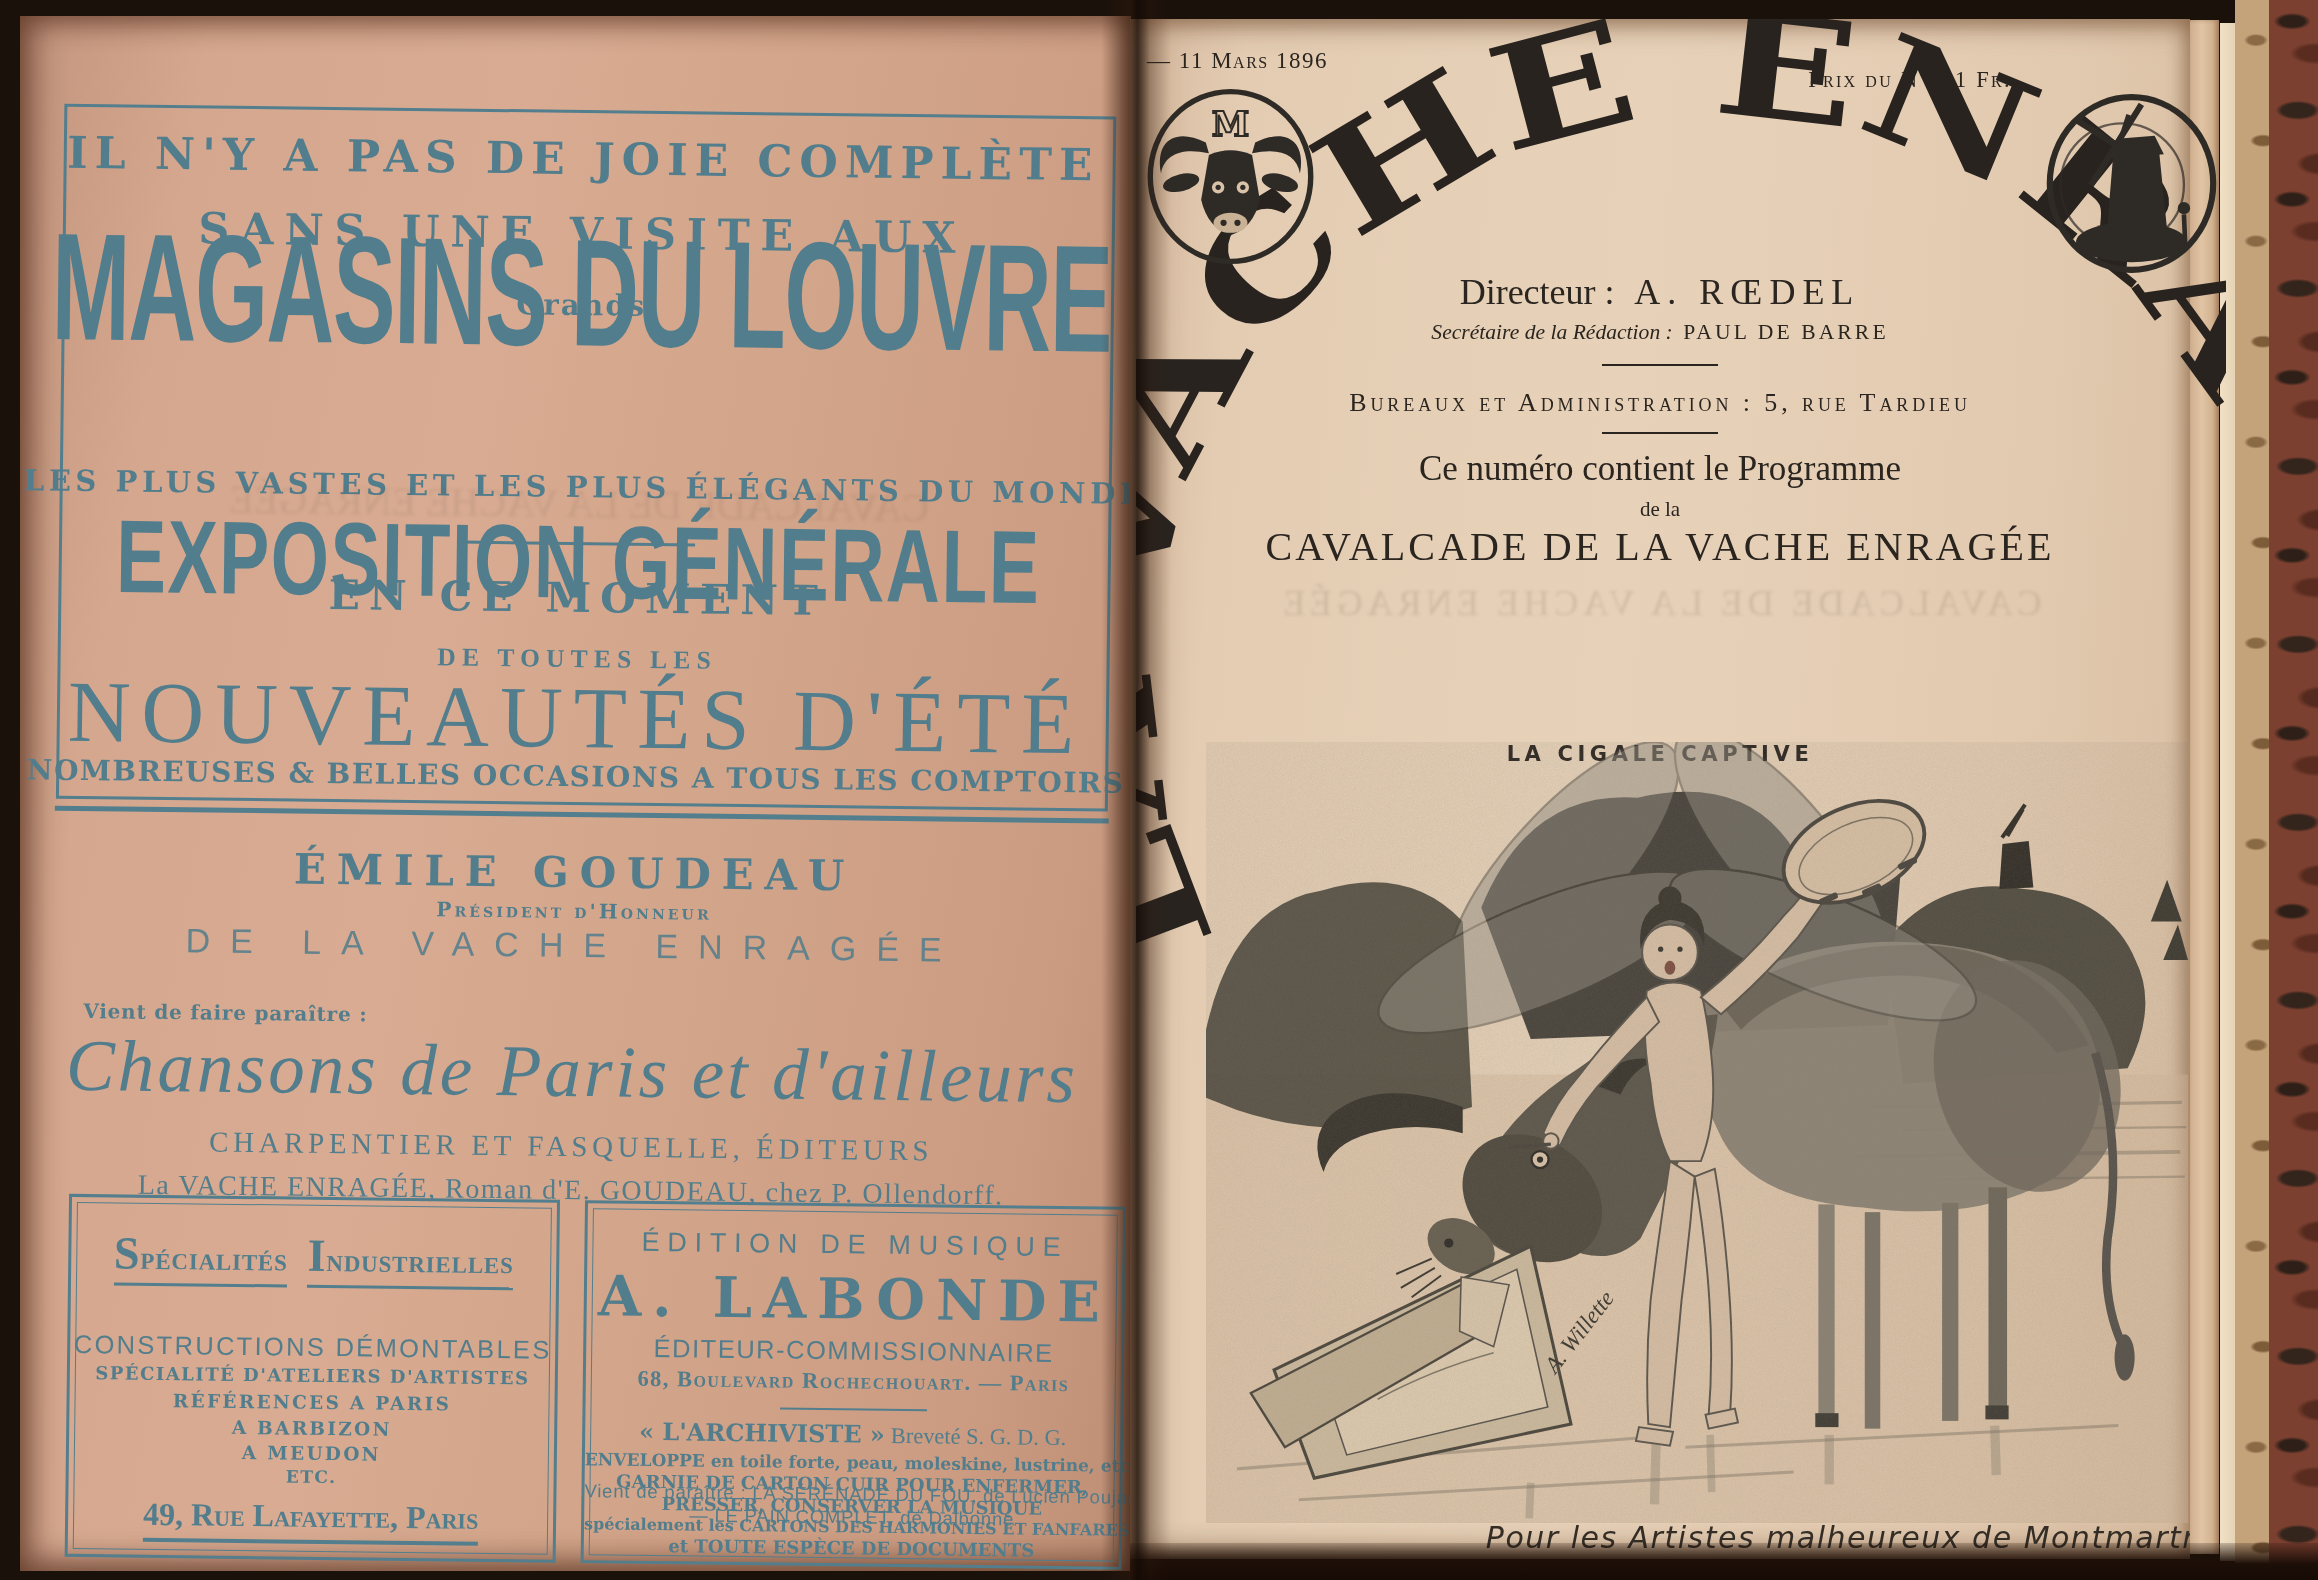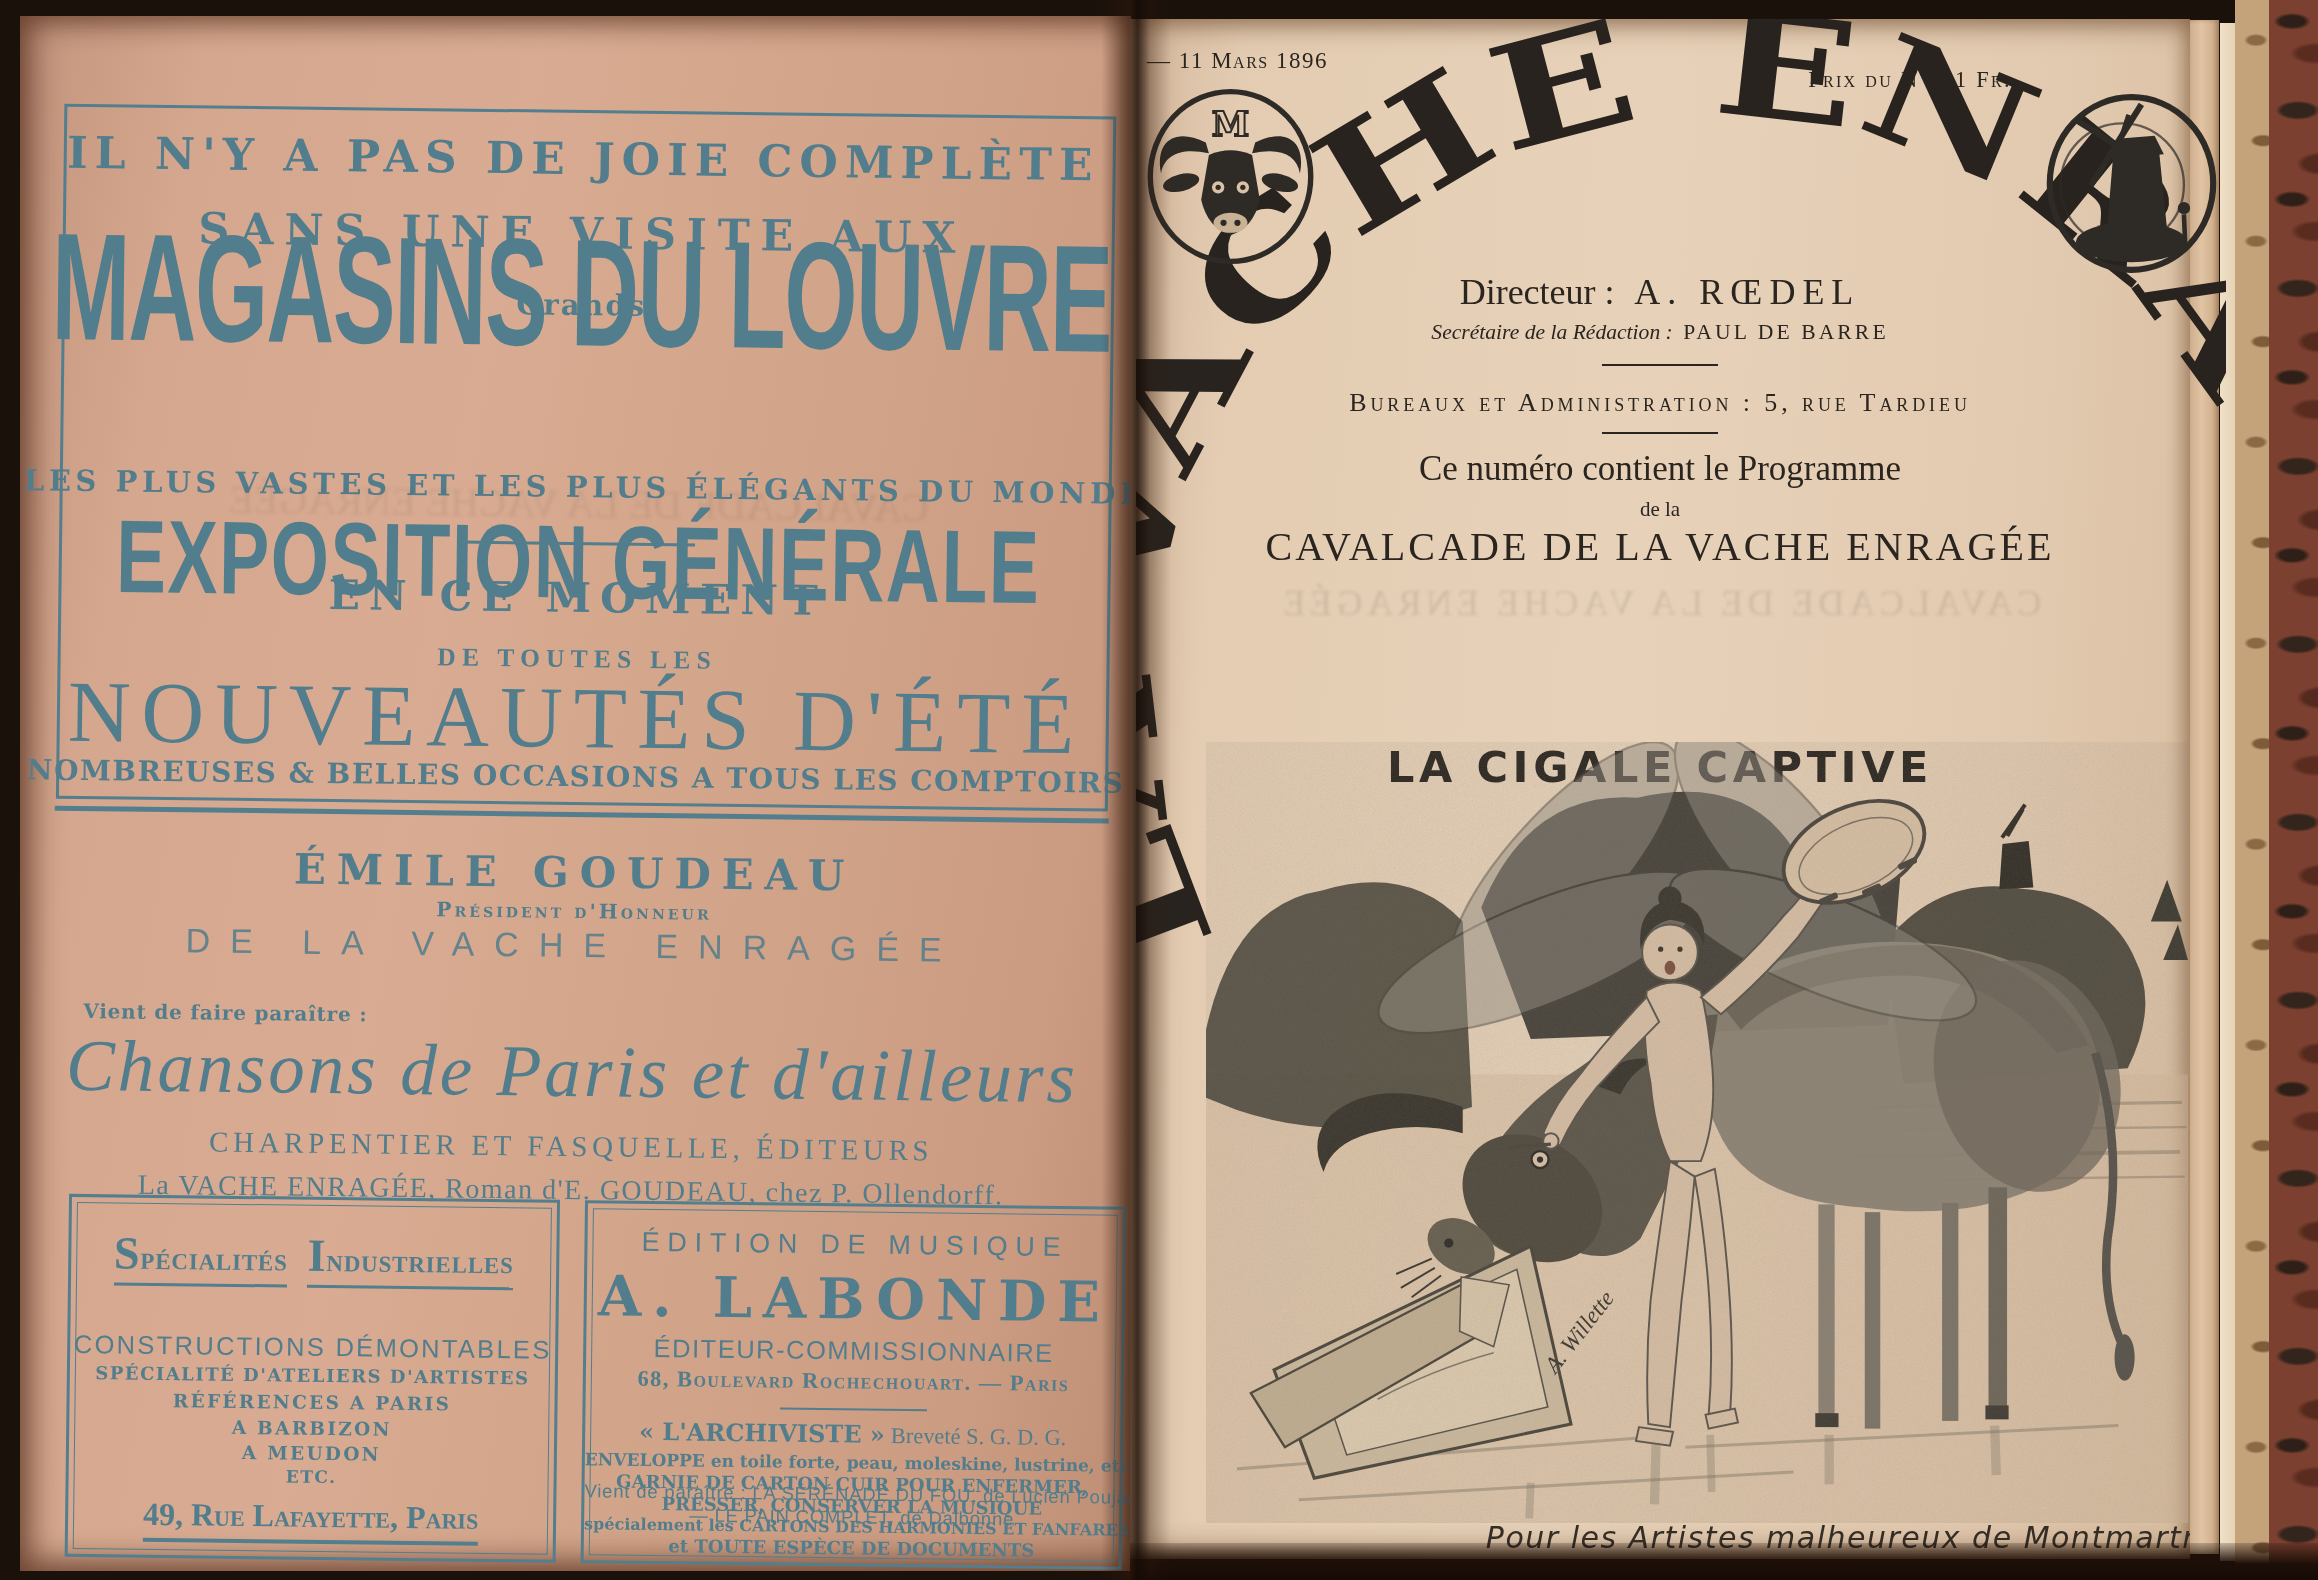--- a/index.html
+++ b/index.html
@@ -139,21 +139,21 @@
     <span class="it">Secrétaire de la Rédaction :</span>
     <span style="letter-spacing:3.1px;margin-left:5px;font-family:Liberation Serif, serif;">PAUL DE BARRE</span>
   </div>
   <div class="rule" style="top:345px;width:116px;height:2.3px;background:#2b2520;"></div>
   <div class="rpc bigcaps serif" style="top:369px;font-size:26px;letter-spacing:3.9px;">Bureaux et Administration : 5, rue Tardieu</div>
   <div class="rule" style="top:413px;width:116px;height:2.3px;background:#2b2520;"></div>
   <div class="rpc serif" style="top:430px;font-size:35px;">Ce numéro contient le Programme</div>
   <div class="rpc serif" style="top:478px;font-size:21px;">de la</div>
   <div class="rpc serif" style="top:504px;font-size:40px;letter-spacing:3.1px;">CAVALCADE DE LA VACHE ENRAGÉE</div>
   <div class="ghost serif" style="top:563px;font-size:36px;color:rgba(85,70,60,.14);transform:scaleX(-1);letter-spacing:4.6px;">CAVALCADE DE LA VACHE ENRAGÉE</div>
-  <div class="rpc" style="top:723px;font-size:43px;font-family:'DejaVu Sans',sans-serif;font-weight:bold;letter-spacing:4.6px;">LA CIGALE CAPTIVE</div>
+  <div class="rpc" style="top:723px;font-size:21px;font-family:'DejaVu Sans',sans-serif;font-weight:bold;letter-spacing:4.6px;">LA CIGALE CAPTIVE</div>
   <div class="rpc it" style="top:1501px;left:340px;width:773px;font-size:30px;font-family:'DejaVu Sans',sans-serif;letter-spacing:1.5px;color:#332d26;">Pour les Artistes malheureux de Montmartre.</div>
 </div>
 
 <svg class="abs" style="left:1136px;top:18.5px;width:1090px;height:1128px;z-index:20;" viewBox="1470 24 1410 1460">
   <defs>
     <path id="archPath" d="M 1596 1252 A 730 730 0 1 1 2826 1292" fill="none"></path>
   </defs>
   <text font-family="'DejaVu Serif',serif" font-weight="bold" font-size="186" fill="#28231f" letter-spacing="2">
     <textPath href="#archPath" startOffset="42" textLength="2850" lengthAdjust="spacingAndGlyphs">LA VACHE ENRAGÉE</textPath>
   </text>

